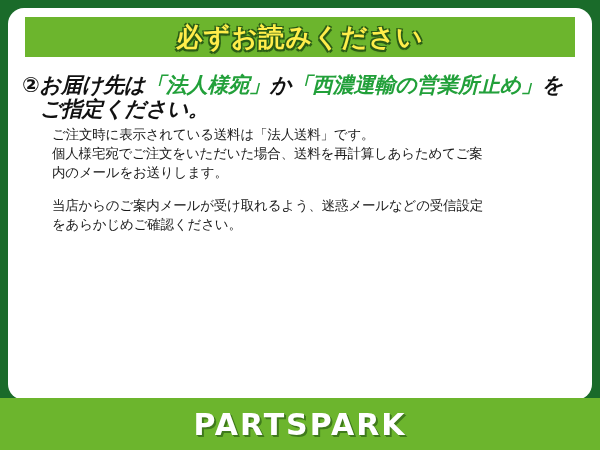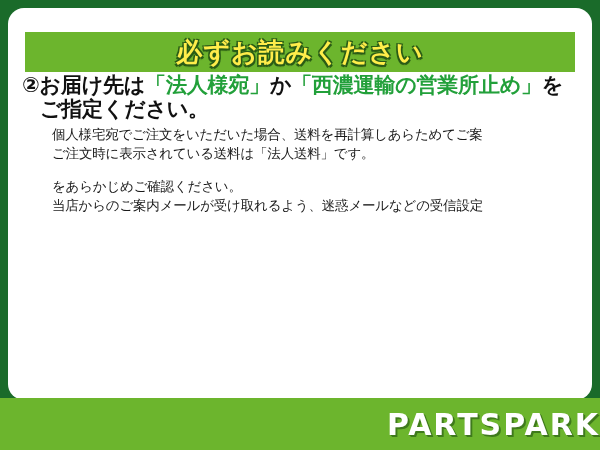--- a/index.html
+++ b/index.html
@@ -11,21 +11,21 @@
   #stage{position:relative;width:600px;height:450px;background:#1a6b2a;}
 
   
   .panel{
     position:absolute;left:8px;top:8px;width:584px;height:392px;
     background:#ffffff;border-radius:16px;overflow:hidden;
   }
 
   
   .title-band{
-    position:absolute;left:17px;top:24px;width:550px;height:40px;
+    position:absolute;left:17px;top:9px;width:550px;height:40px;
     background:#6cb52d;display:flex;align-items:center;justify-content:center;
   }
   .title-text{
     font-size:26px;font-weight:bold;color:#ffed4a;letter-spacing:1px;
     text-shadow:
       -1.5px -1.5px 0 #2a5c16, 1.5px -1.5px 0 #2a5c16,
       -1.5px  1.5px 0 #2a5c16, 1.5px  1.5px 0 #2a5c16,
        0 2px 2px rgba(0,0,0,.35);
     white-space:nowrap;
   }
@@ -34,38 +34,38 @@
   .content{position:absolute;left:0;top:56px;width:584px;}
 
   .item{position:relative;margin:0 0 0 0;padding:0 10px 0 14px;}
 
   .head{
     font-size:21px;font-weight:bold;color:#111;line-height:1.16;
     letter-spacing:-0.2px;
     text-indent:-18px;padding-left:18px;
     white-space:nowrap;
   }
-  .head.wrap{white-space:normal;}
+  .head.wrap{white-space:normal;font-style:italic;}
   .num{font-weight:bold;}
   .hl{color:#22a03a;}
 
   .sub{
     font-size:13.5px;color:#1a1a1a;line-height:1.42;
     margin:3px 0 0 30px;letter-spacing:-0.2px;
     white-space:nowrap;
   }
   .sub div{white-space:nowrap;}
 
   .gap1{height:9px;}
   .gap2{height:11px;}
 
   
   .footer{
     position:absolute;left:0;bottom:0;width:600px;height:52px;
-    background:#6cb52d;display:flex;align-items:center;justify-content:flex-end;
+    background:#6cb52d;display:flex;align-items:center;justify-content:center;
   }
   .brand{
     font-size:30px;font-weight:bold;color:#ffffff;letter-spacing:2px;
     text-shadow:2px 2px 0 #3f7a1c, 1px 1px 0 #3f7a1c;
   }
 </style>
 </head>
 <body>
 
 <div id="stage">
@@ -79,31 +79,32 @@
     <div class="content">
 
 
       <div class="gap1"></div>
 
       <div class="item">
         <div class="head wrap">
           <span class="num">②</span><span>お届け先は</span><span class="hl">「法人様宛」</span><span>か</span><span class="hl">「西濃運輸の営業所止め」</span><span>をご指定ください。</span>
         </div>
         <div class="sub">
+          <div>ご注文時に表示されている送料は「法人送料」です。</div>
           <div>個人様宅宛でご注文をいただいた場合、送料を再計算しあらためてご案</div>
-          <div>ご注文時に表示されている送料は「法人送料」です。</div>
+          <div>内のメールをお送りします。</div>
         </div>
       </div>
 
       <div class="gap2"></div>
 
       <div class="item">
         <div class="sub">
+          <div>当店からのご案内メールが受け取れるよう、迷惑メールなどの受信設定</div>
           <div>をあらかじめご確認ください。</div>
-          <div>当店からのご案内メールが受け取れるよう、迷惑メールなどの受信設定</div>
         </div>
       </div>
 
     </div>
   </div>
 
   <div class="footer">
     <div class="brand">PARTSPARK</div>
   </div>
 

